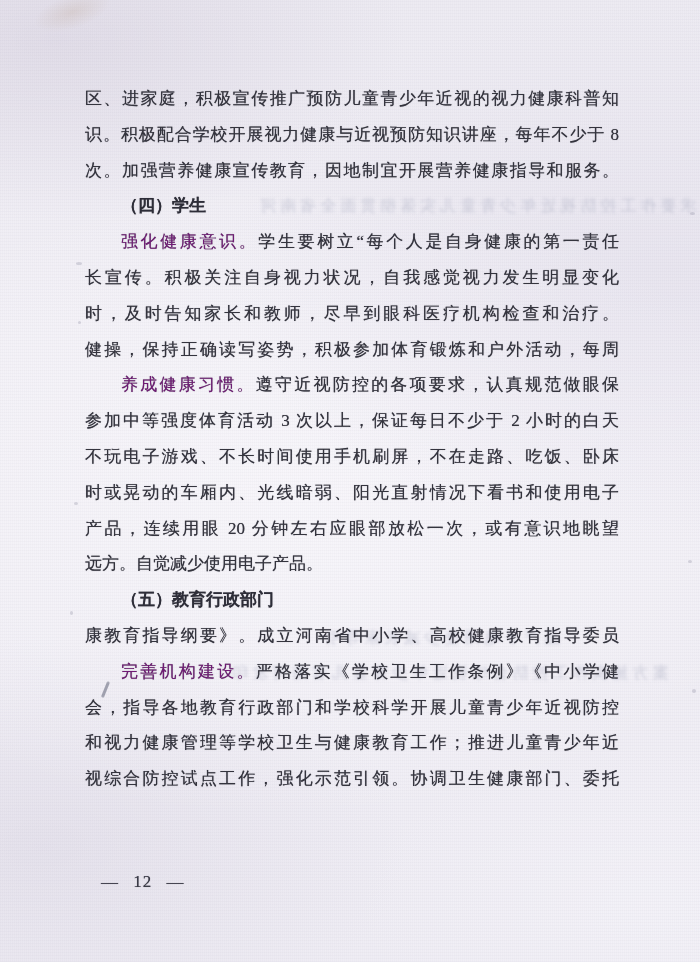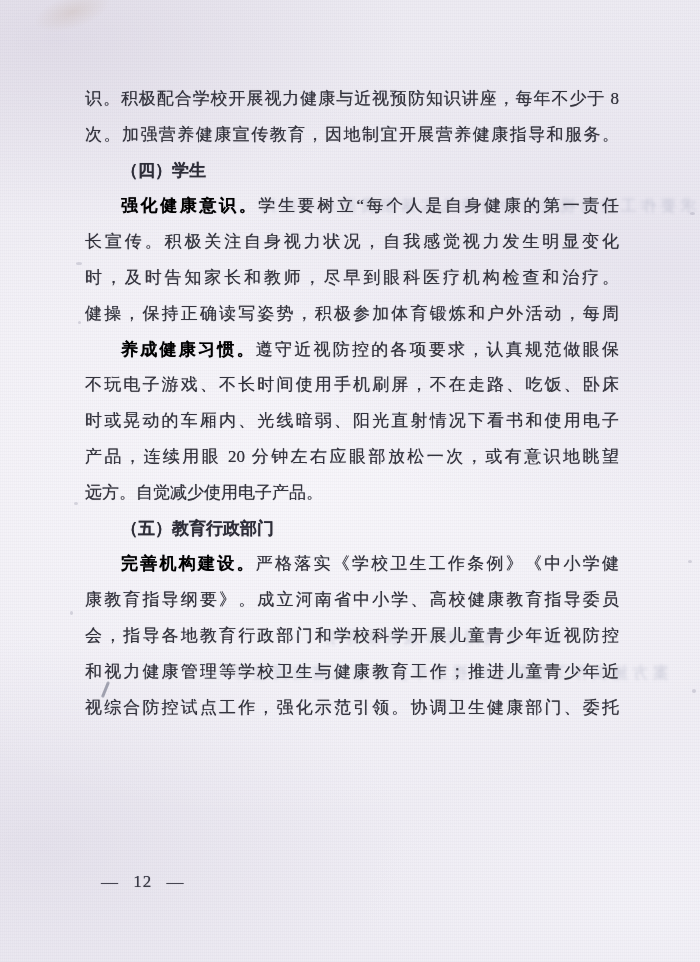--- a/index.html
+++ b/index.html
@@ -34,21 +34,21 @@
     text-align: justify;
     text-align-last: justify;
     text-shadow: 0 0 0.7px rgba(52,52,62,0.75);
   }
   .line.heading, .line.end {
     text-align: left;
     text-align-last: left;
   }
   .line.first { text-indent: 36px; }
   .line.heading { text-indent: 36px; font-weight: 700; color: #2d2d38; }
-  .bold-lead { font-weight: 700; color: #000000; }
+  .bold-lead { font-weight: 400; color: #701a75; }
   .footer {
     position: absolute; left: 101px; top: 872px;
     font-size: 17px; color: #3a3a46;
     letter-spacing: 1px; word-spacing: 9px;
     text-shadow: 0 0 0.7px rgba(58,58,70,0.7);
     font-family: Liberation Serif, serif;
   }
   
   .ghost {
     position: absolute;
@@ -97,33 +97,35 @@
 <div class="pen-tick"></div>
 <div class="speck sp1"></div>
 <div class="speck sp2"></div>
 <div class="speck sp3"></div>
 <div class="speck sp4"></div>
 <div class="speck sp5"></div>
 <div class="speck sp6"></div>
 <div class="speck sp7"></div>
 
 <div class="doc">
+    <div class="line body">区、进家庭，积极宣传推广预防儿童青少年近视的视力健康科普知</div>
     <div class="line body">识。积极配合学校开展视力健康与近视预防知识讲座，每年不少于 8</div>
     <div class="line body">次。加强营养健康宣传教育，因地制宜开展营养健康指导和服务。</div>
     <div class="line heading">（四）学生</div>
     <div class="line first"><span class="bold-lead">强化健康意识。</span>学生要树立“每个人是自身健康的第一责任</div>
     <div class="line body">长宣传。积极关注自身视力状况，自我感觉视力发生明显变化</div>
     <div class="line body">时，及时告知家长和教师，尽早到眼科医疗机构检查和治疗。</div>
     <div class="line body">健操，保持正确读写姿势，积极参加体育锻炼和户外活动，每周</div>
     <div class="line first"><span class="bold-lead">养成健康习惯。</span>遵守近视防控的各项要求，认真规范做眼保</div>
+    <div class="line body">参加中等强度体育活动 3 次以上，保证每日不少于 2 小时的白天</div>
     <div class="line body">不玩电子游戏、不长时间使用手机刷屏，不在走路、吃饭、卧床</div>
     <div class="line body">时或晃动的车厢内、光线暗弱、阳光直射情况下看书和使用电子</div>
     <div class="line body">产品，连续用眼 20 分钟左右应眼部放松一次，或有意识地眺望</div>
     <div class="line end">远方。自觉减少使用电子产品。</div>
     <div class="line heading">（五）教育行政部门</div>
+    <div class="line body">康教育指导纲要》。成立河南省中小学、高校健康教育指导委员</div>
     <div class="line first"><span class="bold-lead">完善机构建设。</span>严格落实《学校卫生工作条例》《中小学健</div>
-    <div class="line body">康教育指导纲要》。成立河南省中小学、高校健康教育指导委员</div>
     <div class="line body">会，指导各地教育行政部门和学校科学开展儿童青少年近视防控</div>
     <div class="line body">和视力健康管理等学校卫生与健康教育工作；推进儿童青少年近</div>
     <div class="line body">视综合防控试点工作，强化示范引领。协调卫生健康部门、委托</div>
   </div>
 
 <div class="footer">— 12 —</div>
 
 </body></html>

